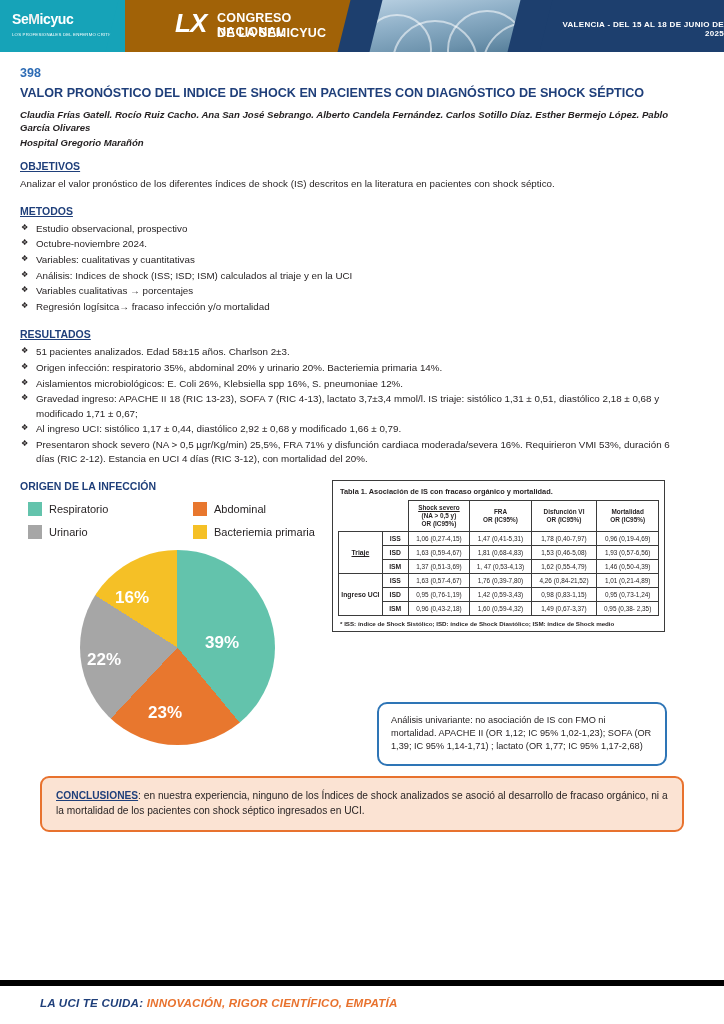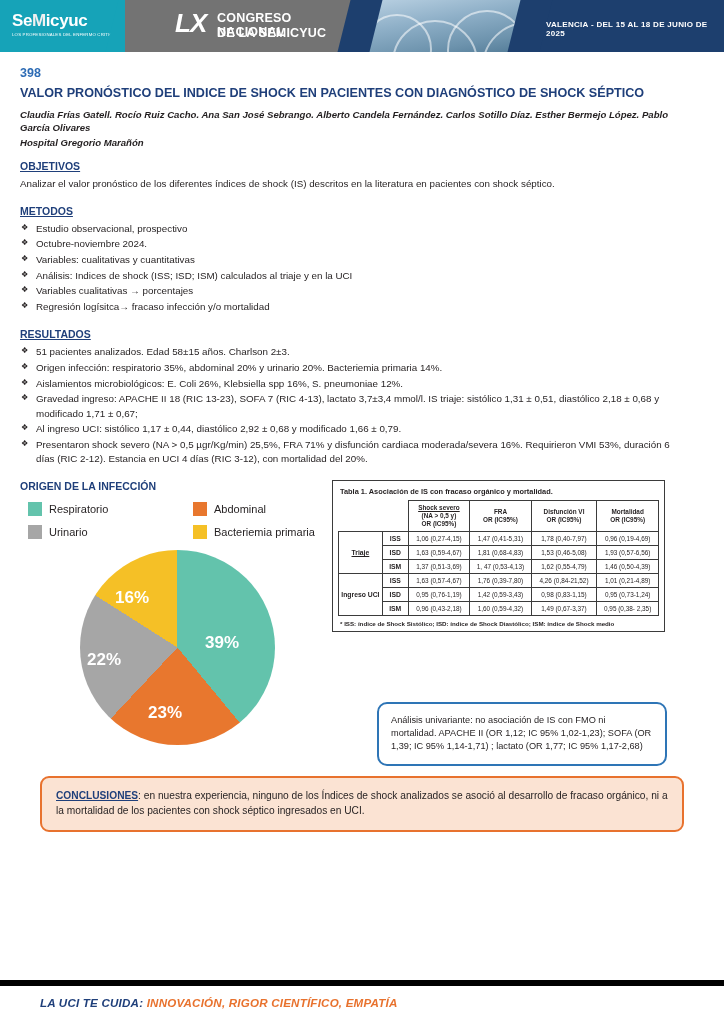--- a/index.html
+++ b/index.html
@@ -18,27 +18,27 @@
   .banner-left {
     position:absolute; left:0; top:0; width:130px; height:52px;
     background:#16a3b8;
   }
   .banner-left:after{
     content:""; position:absolute; right:-18px; top:0; width:36px; height:52px;
     background:#16a3b8; transform:skewX(-14deg);
   }
   .logo-txt {
     position:absolute; left:12px; top:11px; color:#fff;
-    font-size:17px; font-weight:bold; letter-spacing:-0.4px;
+    font-size:14px; font-weight:bold; letter-spacing:-0.4px;
   }
   .logo-txt .mid { color:#f0f0f0; }
   .logo-sub { position:absolute; left:12px; top:32px; color:#ffffff; font-size:4.3px; letter-spacing:.2px;}
   .banner-mid {
     position:absolute; left:125px; top:0; width:235px; height:52px;
-    background:#737373;
+    background:#a16207;
   }
   .banner-mid:after{
     content:""; position:absolute; right:-16px; top:0; width:32px; height:52px;
     background:#1d3f6e; transform:skewX(-14deg);
   }
   .lx { position:absolute; left:50px; top:8px; color:#fff; font-size:26px; font-weight:bold; font-style:italic; letter-spacing:-1px;}
   .cong1 { position:absolute; left:92px; top:11px; color:#fff; font-size:12.5px; font-weight:bold; letter-spacing:.2px;}
   .cong2 { position:absolute; left:92px; top:26px; color:#fff; font-size:12.5px; font-weight:bold; letter-spacing:.2px;}
   .banner-img {
     position:absolute; left:352px; top:0; width:190px; height:52px;
@@ -46,20 +46,21 @@
     overflow:hidden;
   }
   .arc { position:absolute; border:2px solid rgba(255,255,255,.55); border-radius:50%; }
   .a1{ left:10px; top:14px; width:70px; height:70px;}
   .a2{ left:40px; top:20px; width:86px; height:86px;}
   .a3{ left:95px; top:10px; width:80px; height:80px;}
   .a4{ left:130px; top:22px; width:90px; height:90px;}
   .banner-right {
     position:absolute; left:530px; top:0; right:0; height:52px;
     background:#1d3f6e;
+    text-align:right;
   }
   .banner-right:before{
     content:""; position:absolute; left:-16px; top:0; width:32px; height:52px;
     background:#1d3f6e; transform:skewX(-14deg);
   }
   .venue { position:absolute; left:16px; top:20px; color:#fff; font-size:8px; font-weight:bold; letter-spacing:.3px;}
 
   
   .content { padding:14px 40px 0 20px; }
   .ref-num { color:#2e6cb5; font-size:12.5px; font-weight:bold; margin-bottom:5px;}

